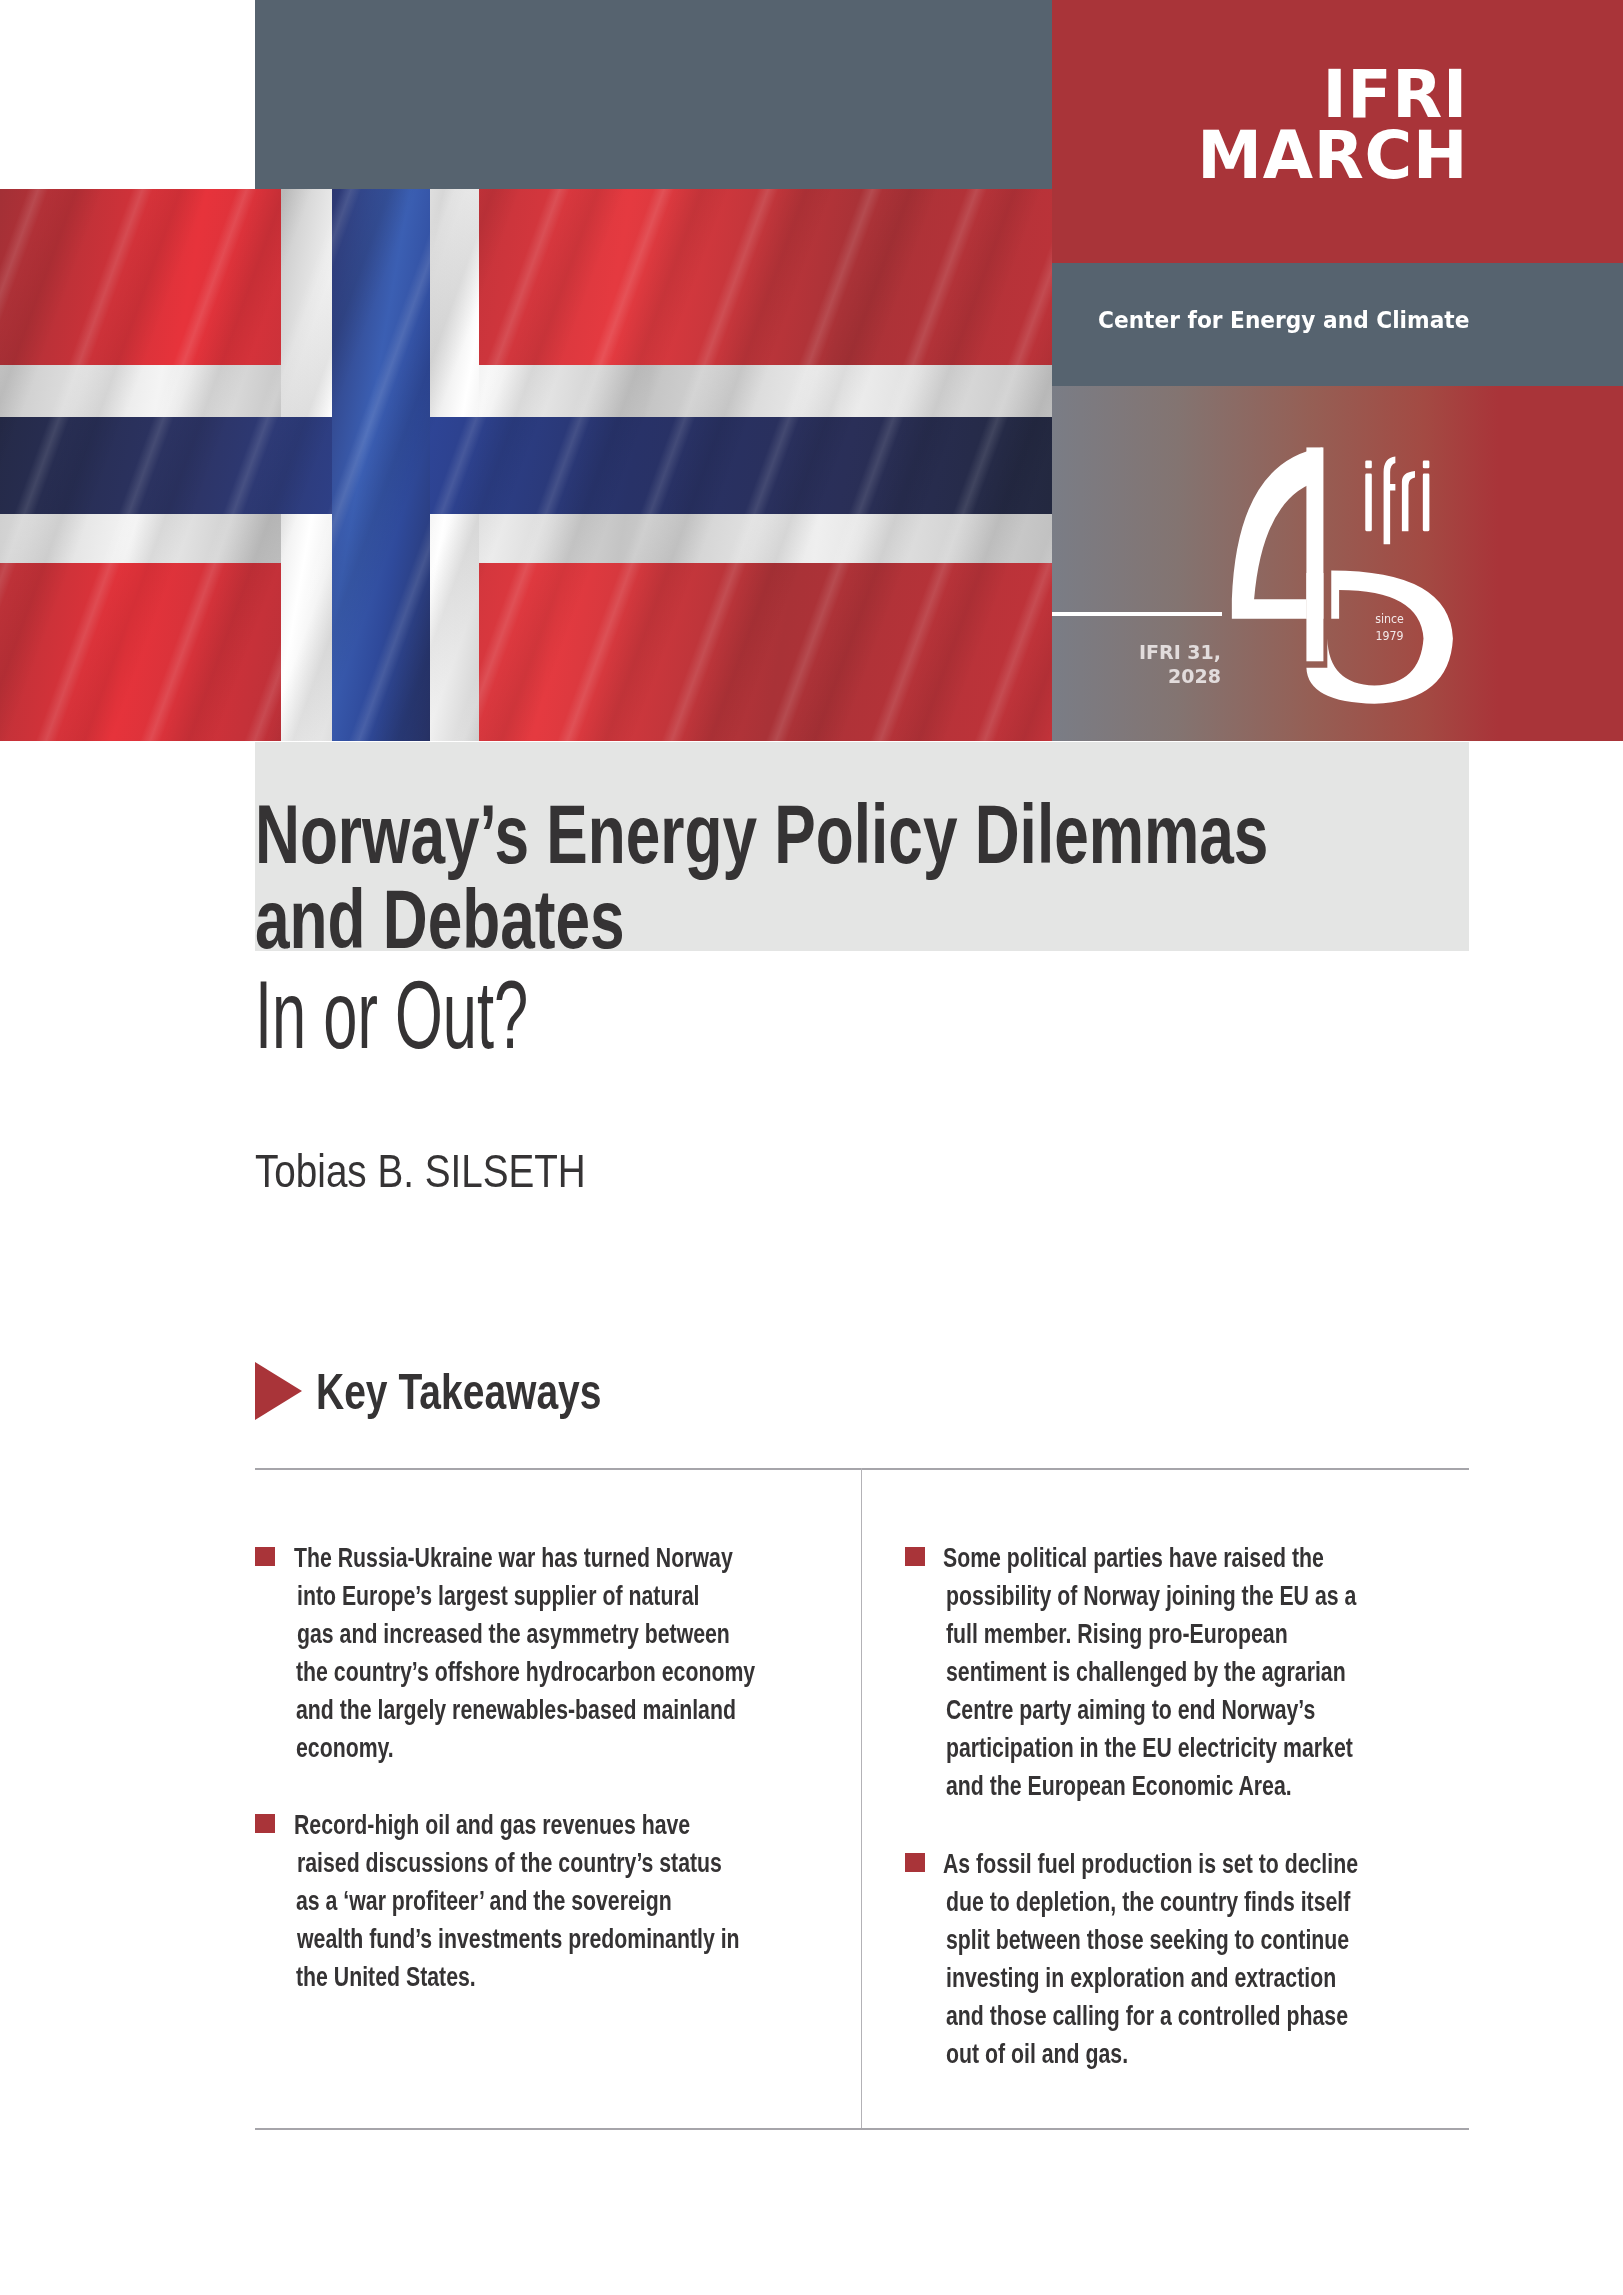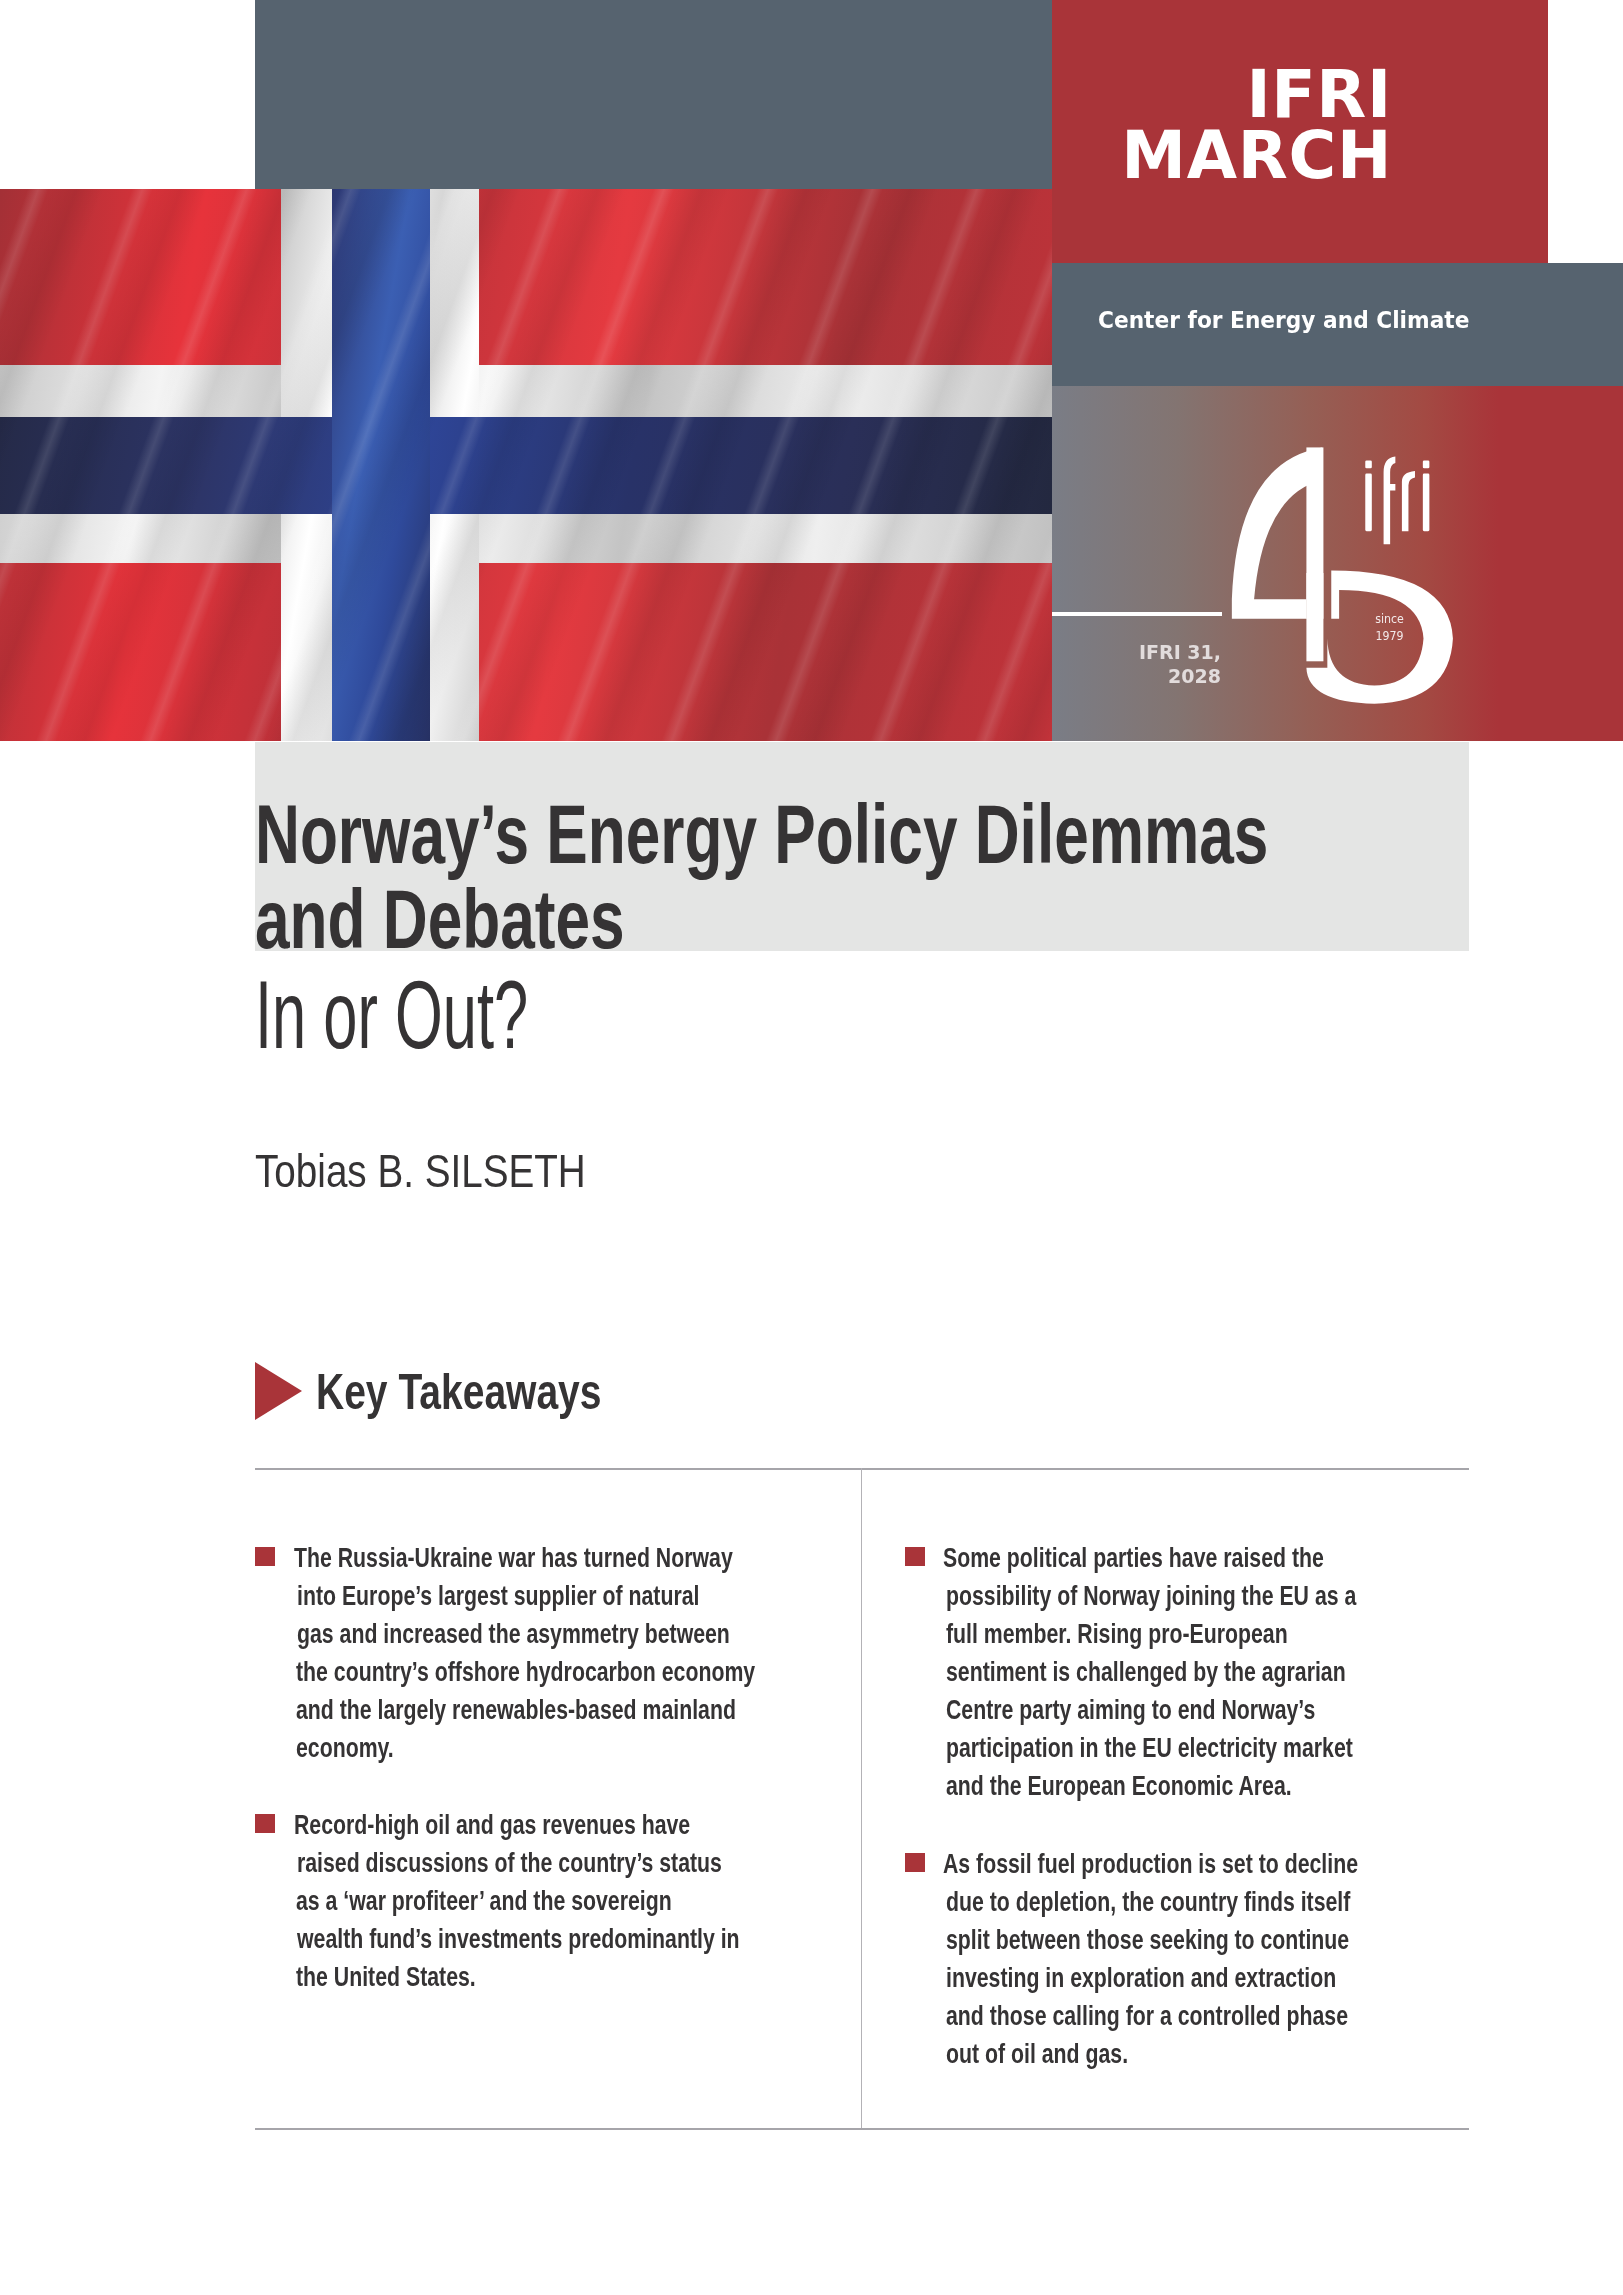--- a/index.html
+++ b/index.html
@@ -1,21 +1,21 @@
 <!DOCTYPE html>
 <html style="font-size:10.5px"><head>
 <meta charset="utf-8">
 <style>
   html, body { margin:0; padding:0; }
   body { width:1623px; height:2295px; position:relative; background:#ffffff; overflow:hidden; font-family:"Liberation Sans", sans-serif; color:#353334; }
   .abs { position:absolute; }
   
   #top-gray { left:255px; top:0; width:797px; height:189px; background:#56636f; }
   #flag { left:0; top:189px; width:1052px; height:552px; overflow:hidden; background:#b8323a; }
-  #right-red { left:1052px; top:0; width:496px; height:263px; background:#a93439; }
+  #right-red { left:1052px; top:0; width:572px; height:263px; background:#a93439; }
   #right-gray { left:1052px; top:263px; width:572px; height:123px; background:#56636f; }
   #right-grad { left:1052px; top:386px; width:572px; height:355px;
     background:linear-gradient(90deg,#7a7d86 0%,#837471 22%,#955f55 45%,#a34a43 65%,#a93439 78%,#a93439 100%); }
   .series-title { position:absolute; right:156px; color:#ffffff; font-family:"DejaVu Sans", sans-serif; font-weight:bold; font-size:65px; line-height:63px; text-align:right; letter-spacing:0.7px; }
   #center-label { position:absolute; left:1098px; top:306px; color:#ffffff; font-family:"DejaVu Sans", sans-serif; font-weight:bold; font-size:23.6px; white-space:nowrap; transform:scaleX(0.92); transform-origin:left top; }
   #date-rule { left:1052px; top:612px; width:170px; height:3.9px; background:#ffffff; }
   .date-line { position:absolute; right:402px; color:#e2dcdc; font-family:"DejaVu Sans", sans-serif; font-weight:bold; font-size:19px; text-align:right; white-space:nowrap; }
   
   .flag-shade { position:absolute; inset:0;
     background:

